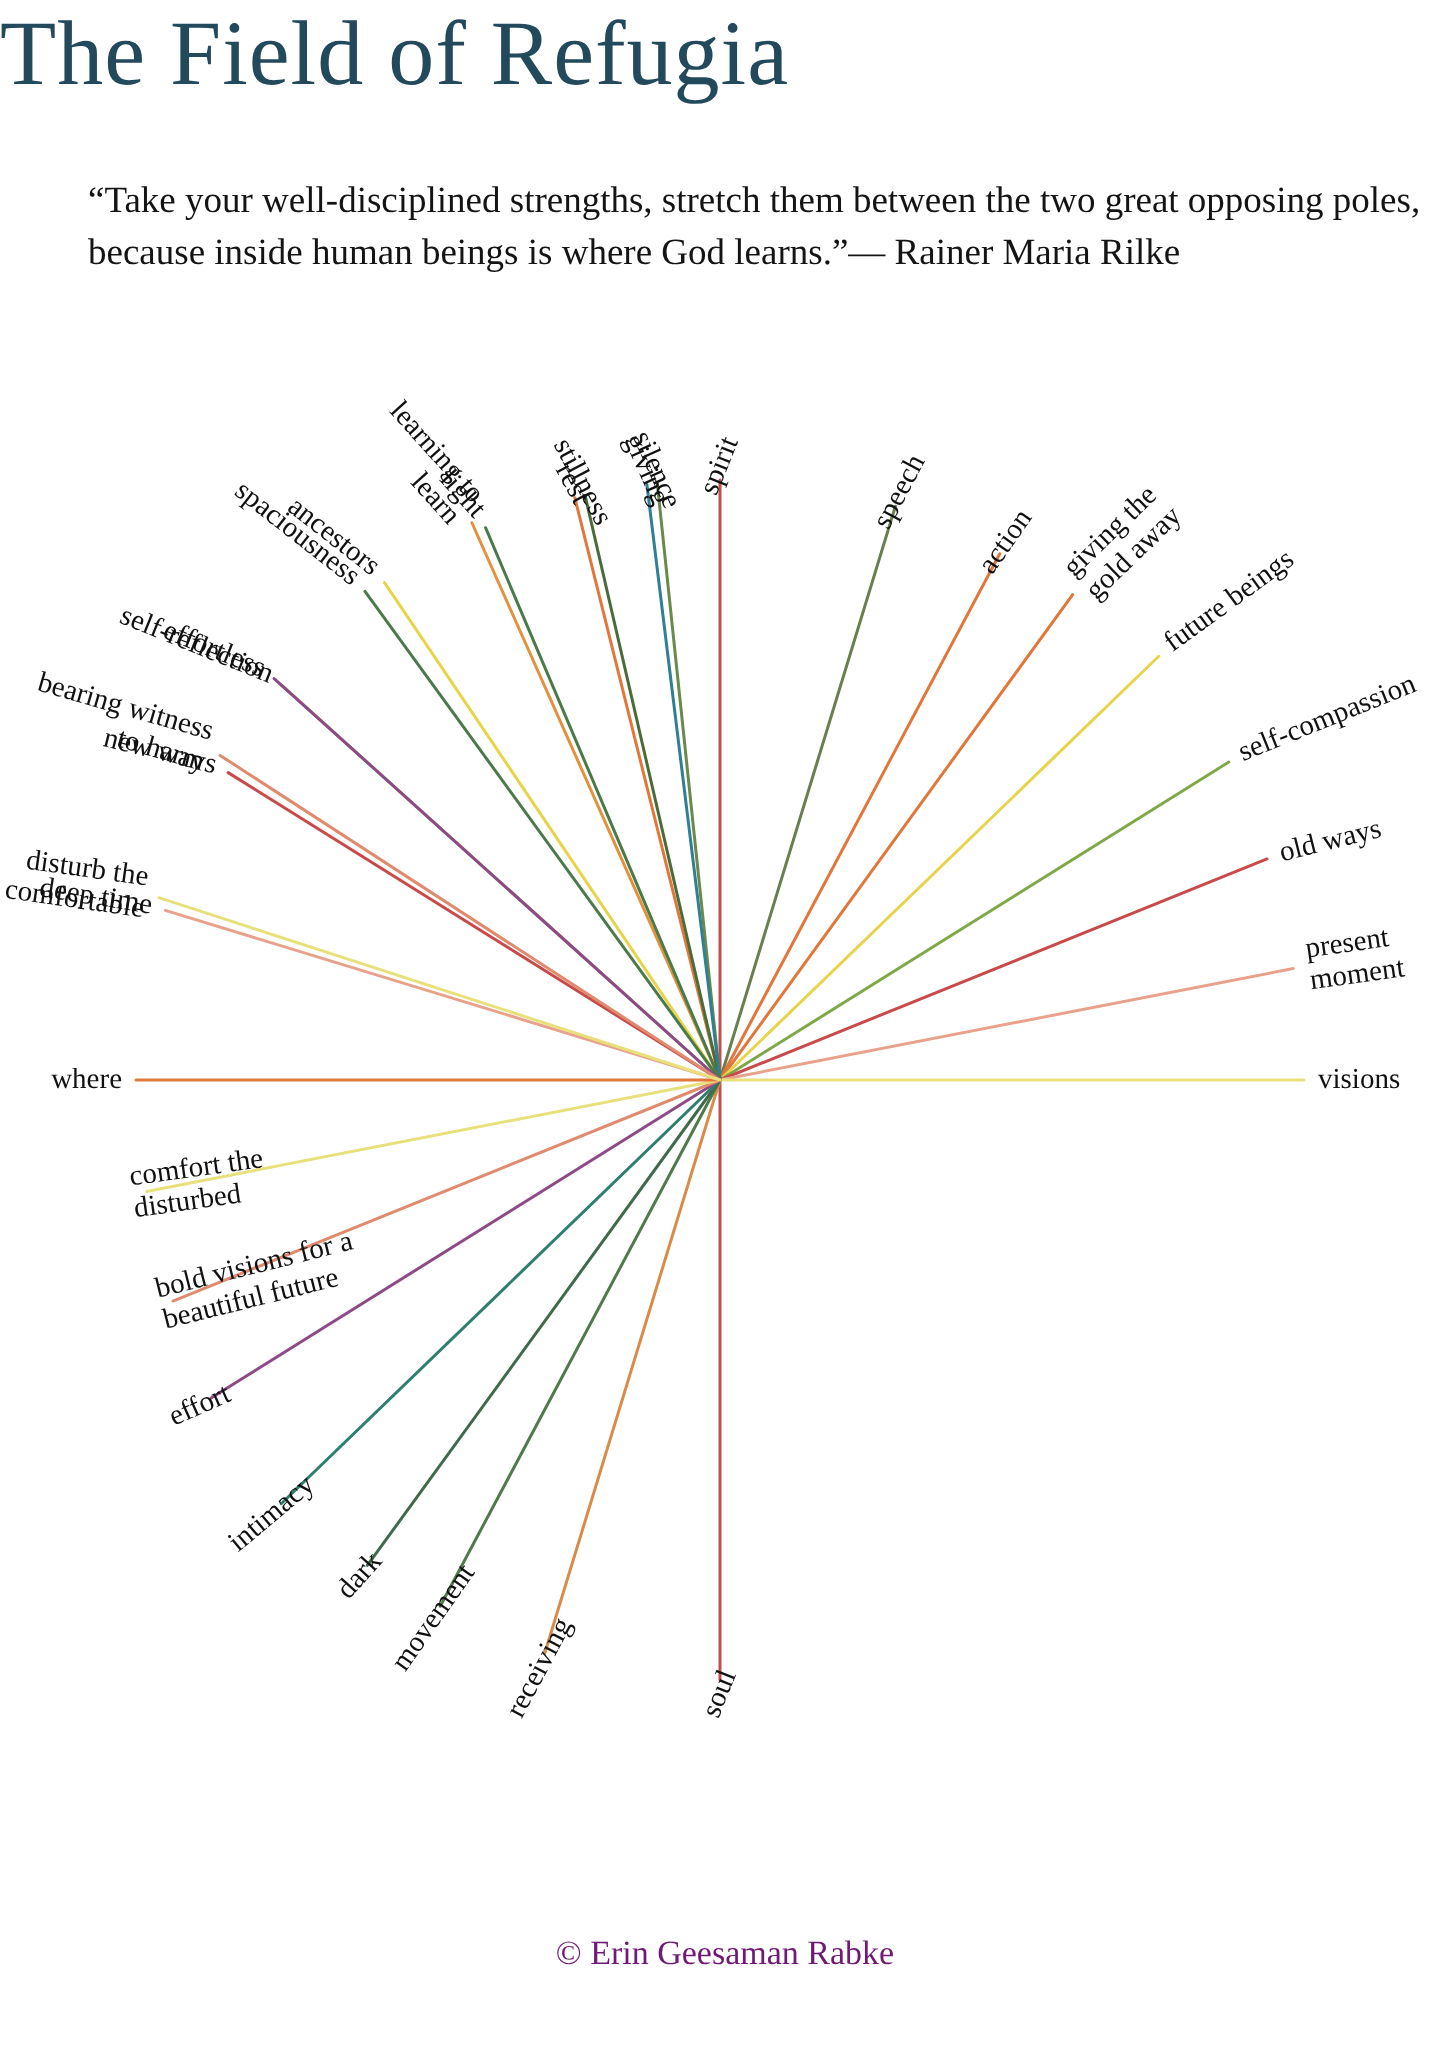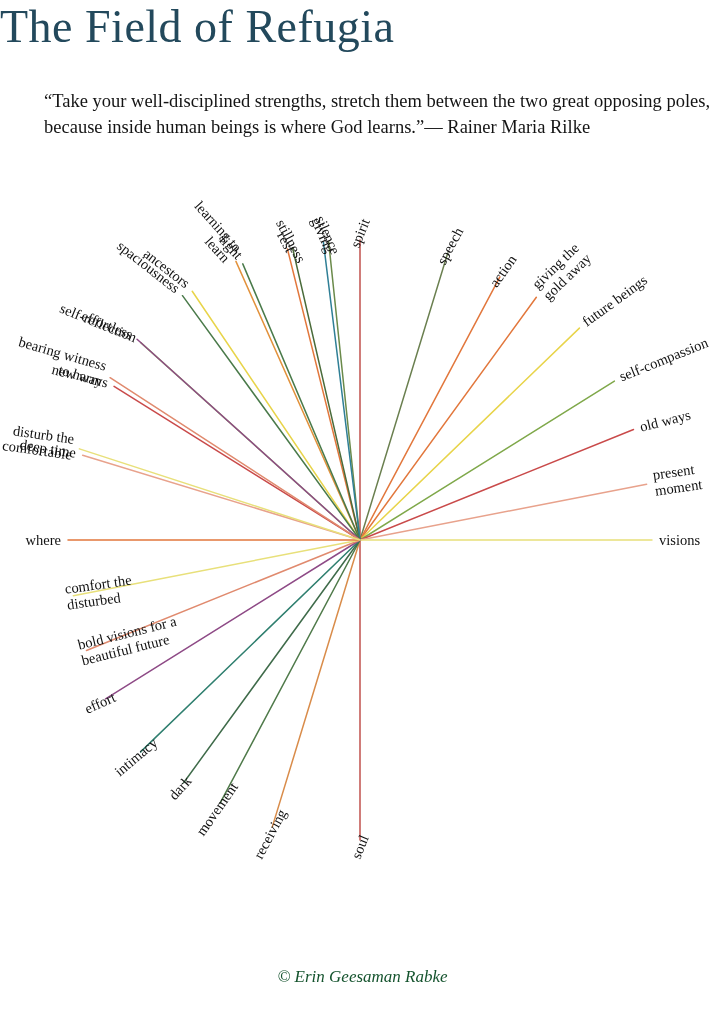--- a/index.html
+++ b/index.html
@@ -66,22 +66,21 @@
   }
   #credit {
     position: absolute;
     bottom: 34px;
     left: 0;
     width: 725px;
     text-align: center;
     font-family: "Liberation Serif", serif;
     font-size: 17px;
     line-height: 1.55;
-    color: #14532d;
-    font-style: italic;
+    color: #701a75;
   }
   #credit div { display: block; }
 </style>
 </head>
 <body>
 
 <div id="title">The Field of Refugia</div>
 
 <div id="quote">“Take your well-disciplined strengths, stretch them between the two great opposing poles, because inside human beings is where God learns.”— Rainer Maria Rilke</div>
 

